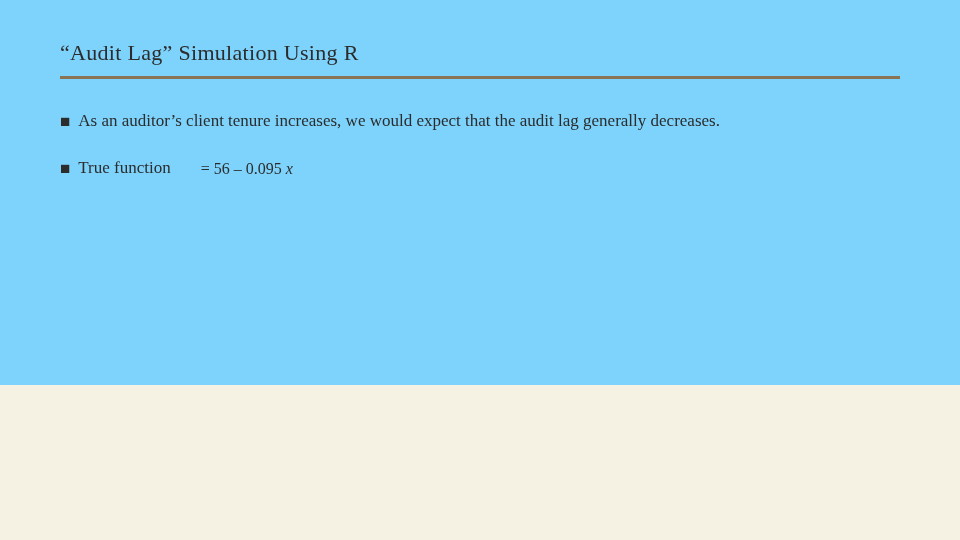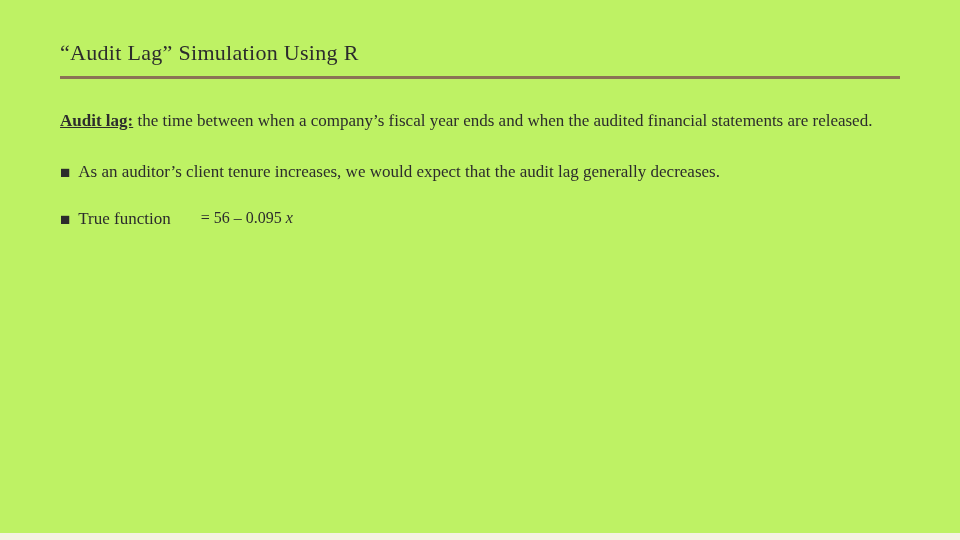--- a/index.html
+++ b/index.html
@@ -14,22 +14,22 @@
       background-color: #f5f2e3;
       font-family: 'Georgia', 'Times New Roman', serif;
       display: flex;
       align-items: flex-start;
       justify-content: flex-start;
       overflow: hidden;
     }
 
     .slide {
       width: 960px;
-      height: 533px;
-      background-color: #bef264;
+      height: 385px;
+      background-color: #7dd3fc;
       padding: 40px 60px;
       position: relative;
     }
 
     .slide-title {
       font-family: 'Georgia', serif;
       font-size: 22px;
       font-weight: normal;
       color: #2c2c2c;
       margin-bottom: 10px;
@@ -78,21 +78,21 @@
       flex-shrink: 0;
       color: #2c2c2c;
     }
 
     .bullet-content {
       flex: 1;
     }
 
     .true-function-line {
       display: flex;
-      align-items: flex-start;
+      align-items: flex-end;
       gap: 30px;
     }
 
     .true-function-text {
       white-space: nowrap;
     }
 
     .formula {
       font-size: 16px;
       font-style: italic;
@@ -111,23 +111,20 @@
   </style>
 </head>
 <body>
 
 <div class="slide">
 
   <h1 class="slide-title">“Audit Lag” Simulation Using R</h1>
 
   <hr class="title-divider">
 
-  <div class="definition-block">
-    <span class="term">Audit lag:</span><span> the time between when a company’s fiscal year ends and when the audited financial statements are released.</span>
-  </div>
 
   <ul class="bullet-list">
 
     <li class="bullet-item">
       <span class="bullet-marker">■</span>
       <span class="bullet-content">As an auditor’s client tenure increases, we would expect that the audit lag generally decreases.</span>
     </li>
 
     <li class="bullet-item">
       <span class="bullet-marker">■</span>

